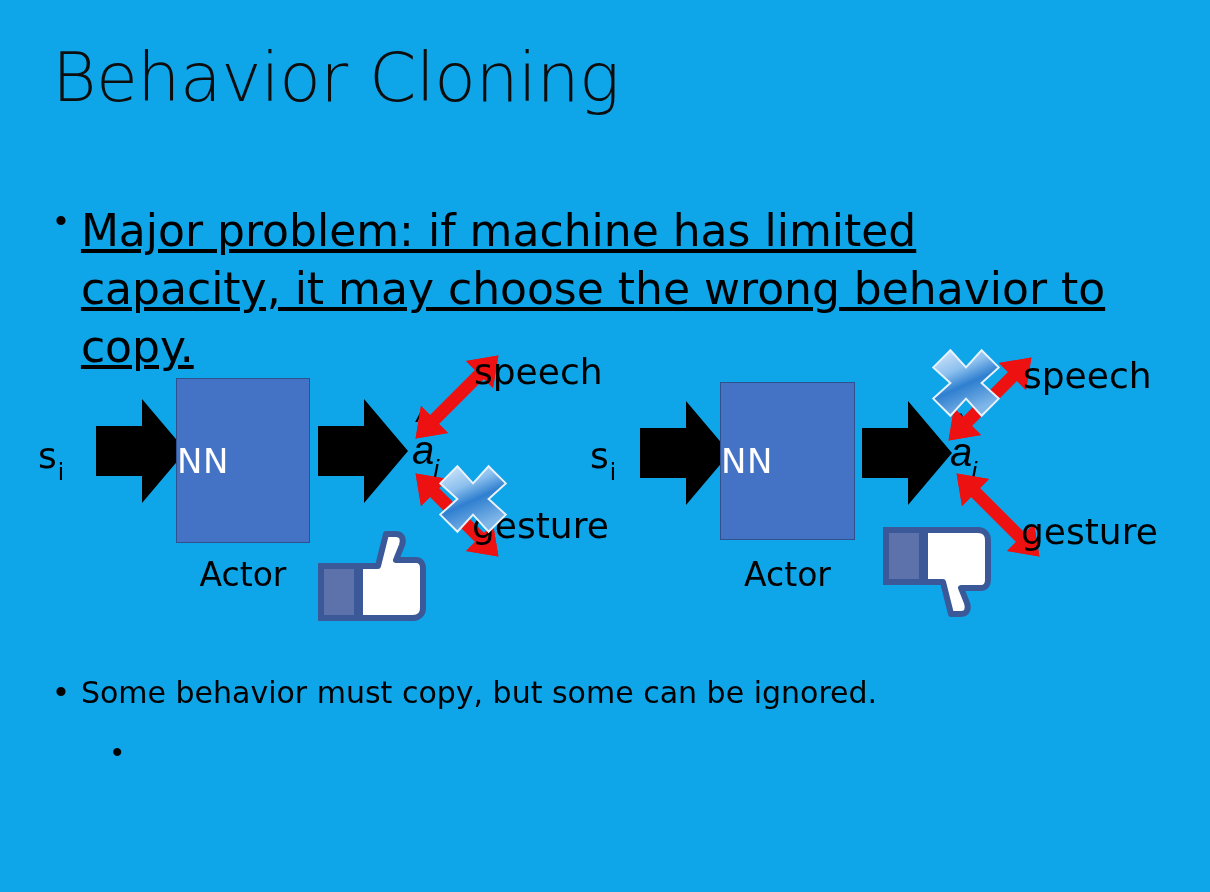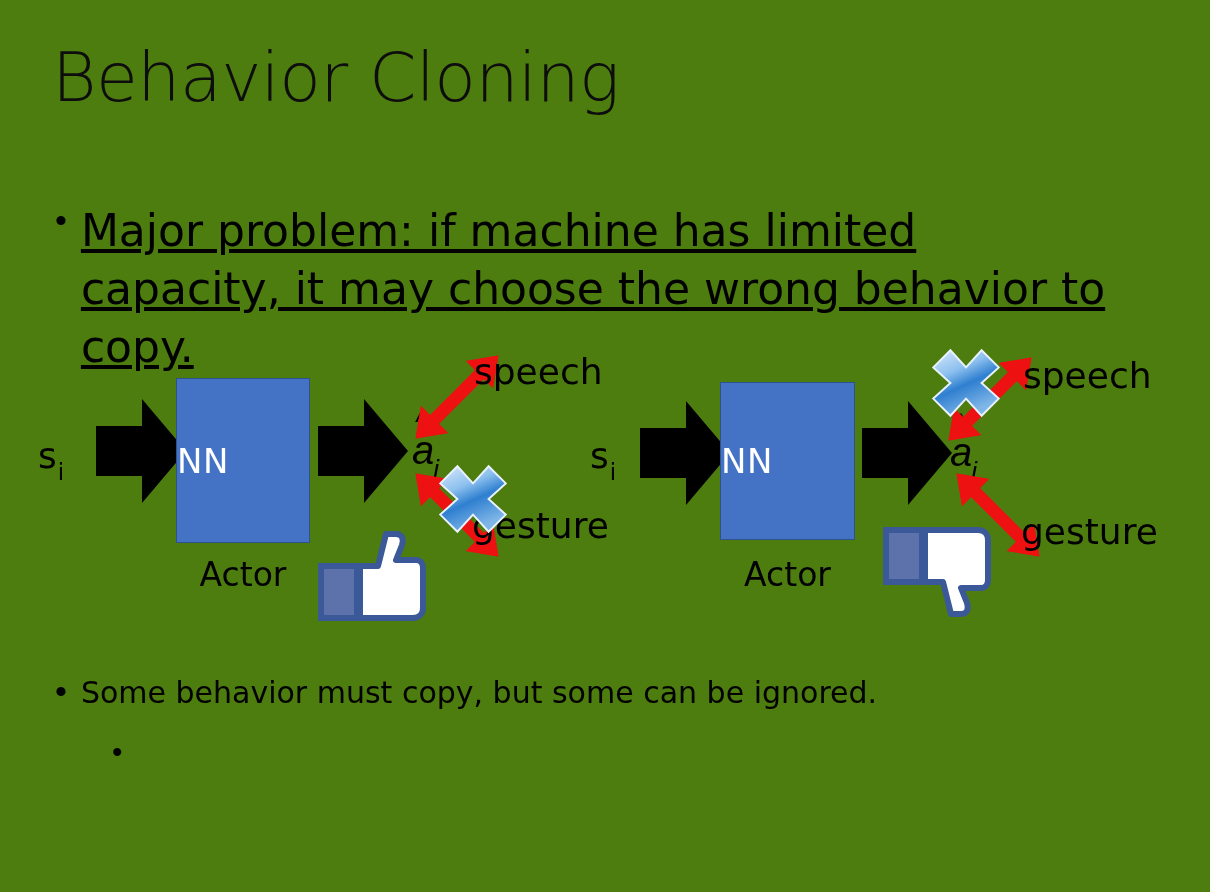--- a/index.html
+++ b/index.html
@@ -8,21 +8,21 @@
     background: #ffffff;
   }
   body {
     font-family: "Liberation Sans", sans-serif;
     color: #000000;
   }
   #slide {
     position: relative;
     width: 1210px;
     height: 892px;
-    background: #4d7c0f;
+    background: #0ea5e9;
     overflow: hidden;
   }
 
   
   #slide-title {
     position: absolute;
     left: 52px;
     top: 42px;
     font-family: "DejaVu Sans", sans-serif;
     font-size: 68px;

